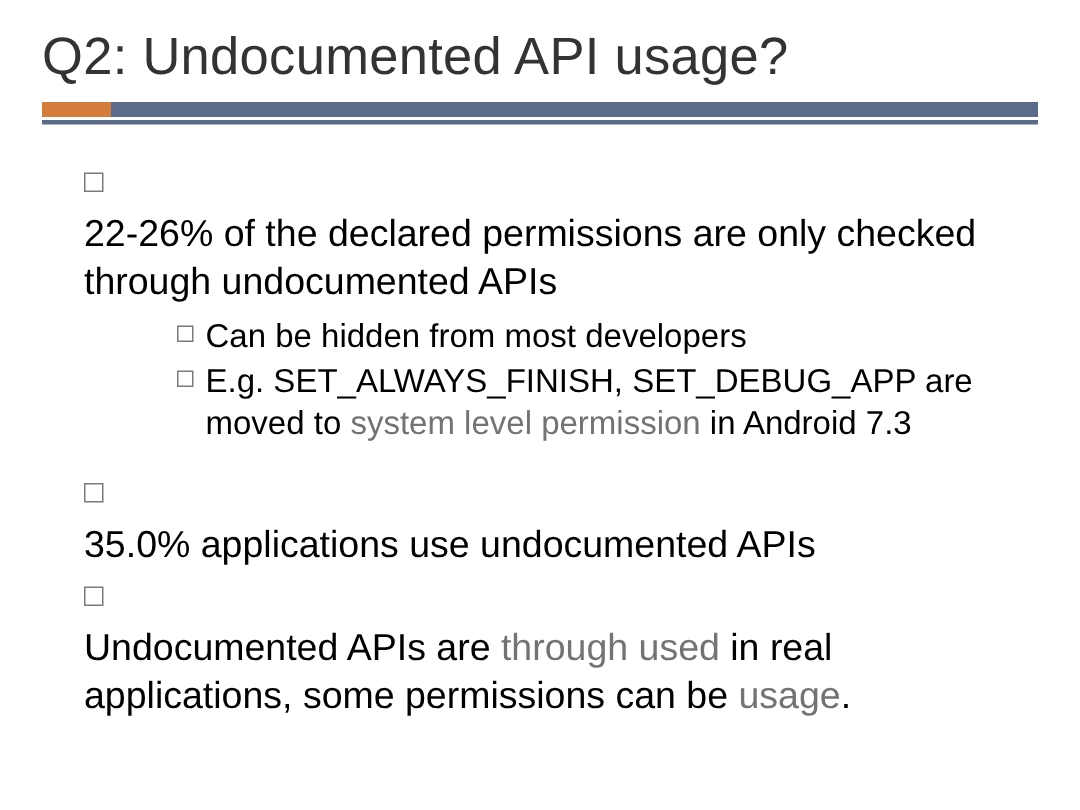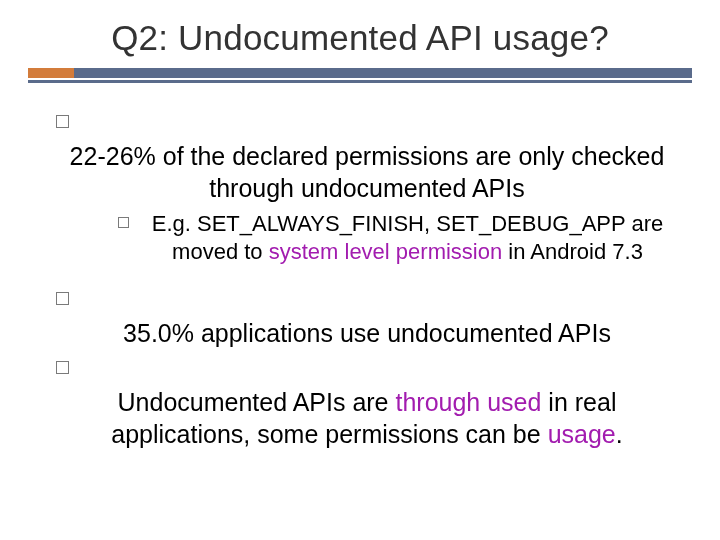--- a/index.html
+++ b/index.html
@@ -1,32 +1,32 @@
 <!DOCTYPE html>
 <html><head>
 <meta charset="utf-8">
 <style>
-  * { margin: 0; padding: 0; box-sizing: border-box; text-align: center; }
+  * { margin: 0; padding: 0; box-sizing: border-box; }
   html, body { width: 720px; height: 540px; background: #fff; font-family: Arial, Helvetica, sans-serif; }
   .slide { width: 720px; height: 540px; padding: 18px 28px 20px 28px; position: relative; }
   .title { font-size: 35px; color: #333; font-weight: 400; letter-spacing: 0.2px; }
   .divider-wrap { margin-top: 10px; margin-bottom: 24px; }
   .divider-top { height: 10px; background: #5a6b8b; }
   .divider-accent2 { position: absolute; left: 0; top: 0; width: 46px; height: 10px; background: #d37c3b; }
   .divider-container { position: relative; height: 10px; }
   .divider-bottom { height: 3px; background: #5a6b8b; margin-top: 2px; }
   .body { padding: 0 14px 0 28px; }
   .li1 { display: flex; gap: 12px; margin-bottom: 4px; flex-direction: column; }
   .bullet-sq { display:inline-block; width:13px; height:13px; border:1.5px solid #7a7a7a; margin-top:8px; flex:0 0 auto; }
   .li1-text { font-size: 25px; line-height: 1.28; color: #000; }
   .sub { margin: 6px 0 18px 62px; }
   .li2 { display:flex; gap:8px; margin-bottom:2px; }
   .bullet-sq-sm { display:inline-block; width:11px; height:11px; border:1.4px solid #7a7a7a; margin-top:7px; flex:0 0 auto; }
   .li2-text { font-size: 22px; line-height: 1.28; color:#000; }
-  .em { color:#a21caf; }
+  .em { color:#737373; }
 </style>
 </head>
 <body>
 
 <div class="slide">
   <h1 class="title">Q2: Undocumented API usage?</h1>
 
   <div class="divider-wrap">
     <div class="divider-container">
       <div class="divider-top"></div>
@@ -38,20 +38,24 @@
   <div class="body">
 
     <div class="li1">
       <span class="bullet-sq"></span>
       <div class="li1-text">22-26% of the declared permissions are only checked through undocumented APIs</div>
     </div>
 
     <div class="sub">
       <div class="li2">
         <span class="bullet-sq-sm"></span>
+        <div class="li2-text">Can be hidden from most developers</div>
+      </div>
+      <div class="li2">
+        <span class="bullet-sq-sm"></span>
         <div class="li2-text">
           <span>E.g. SET_ALWAYS_FINISH, SET_DEBUG_APP are moved to </span><span class="em">system level permission</span><span> in Android 7.3</span>
         </div>
       </div>
     </div>
 
     <div class="li1">
       <span class="bullet-sq"></span>
       <div class="li1-text">35.0% applications use undocumented APIs</div>
     </div>

